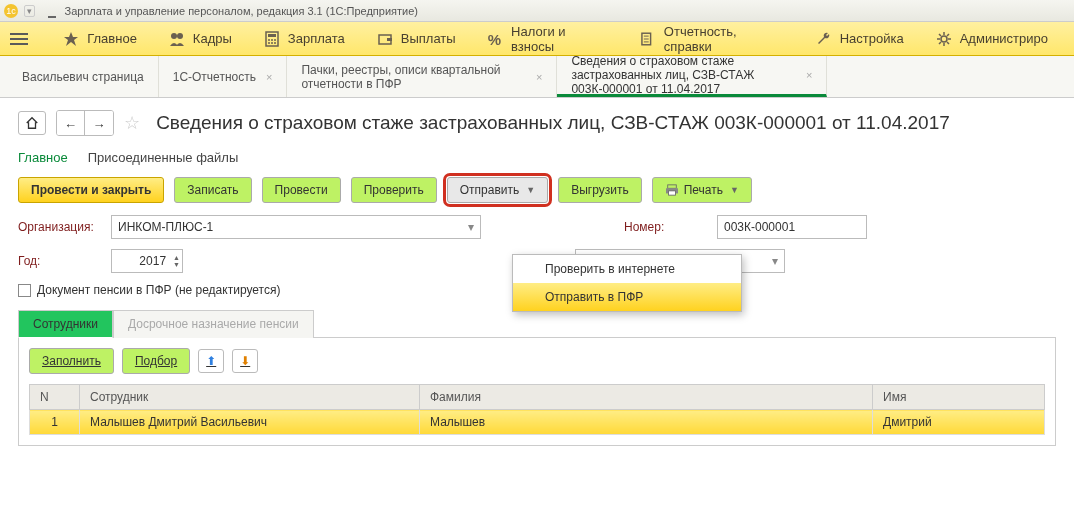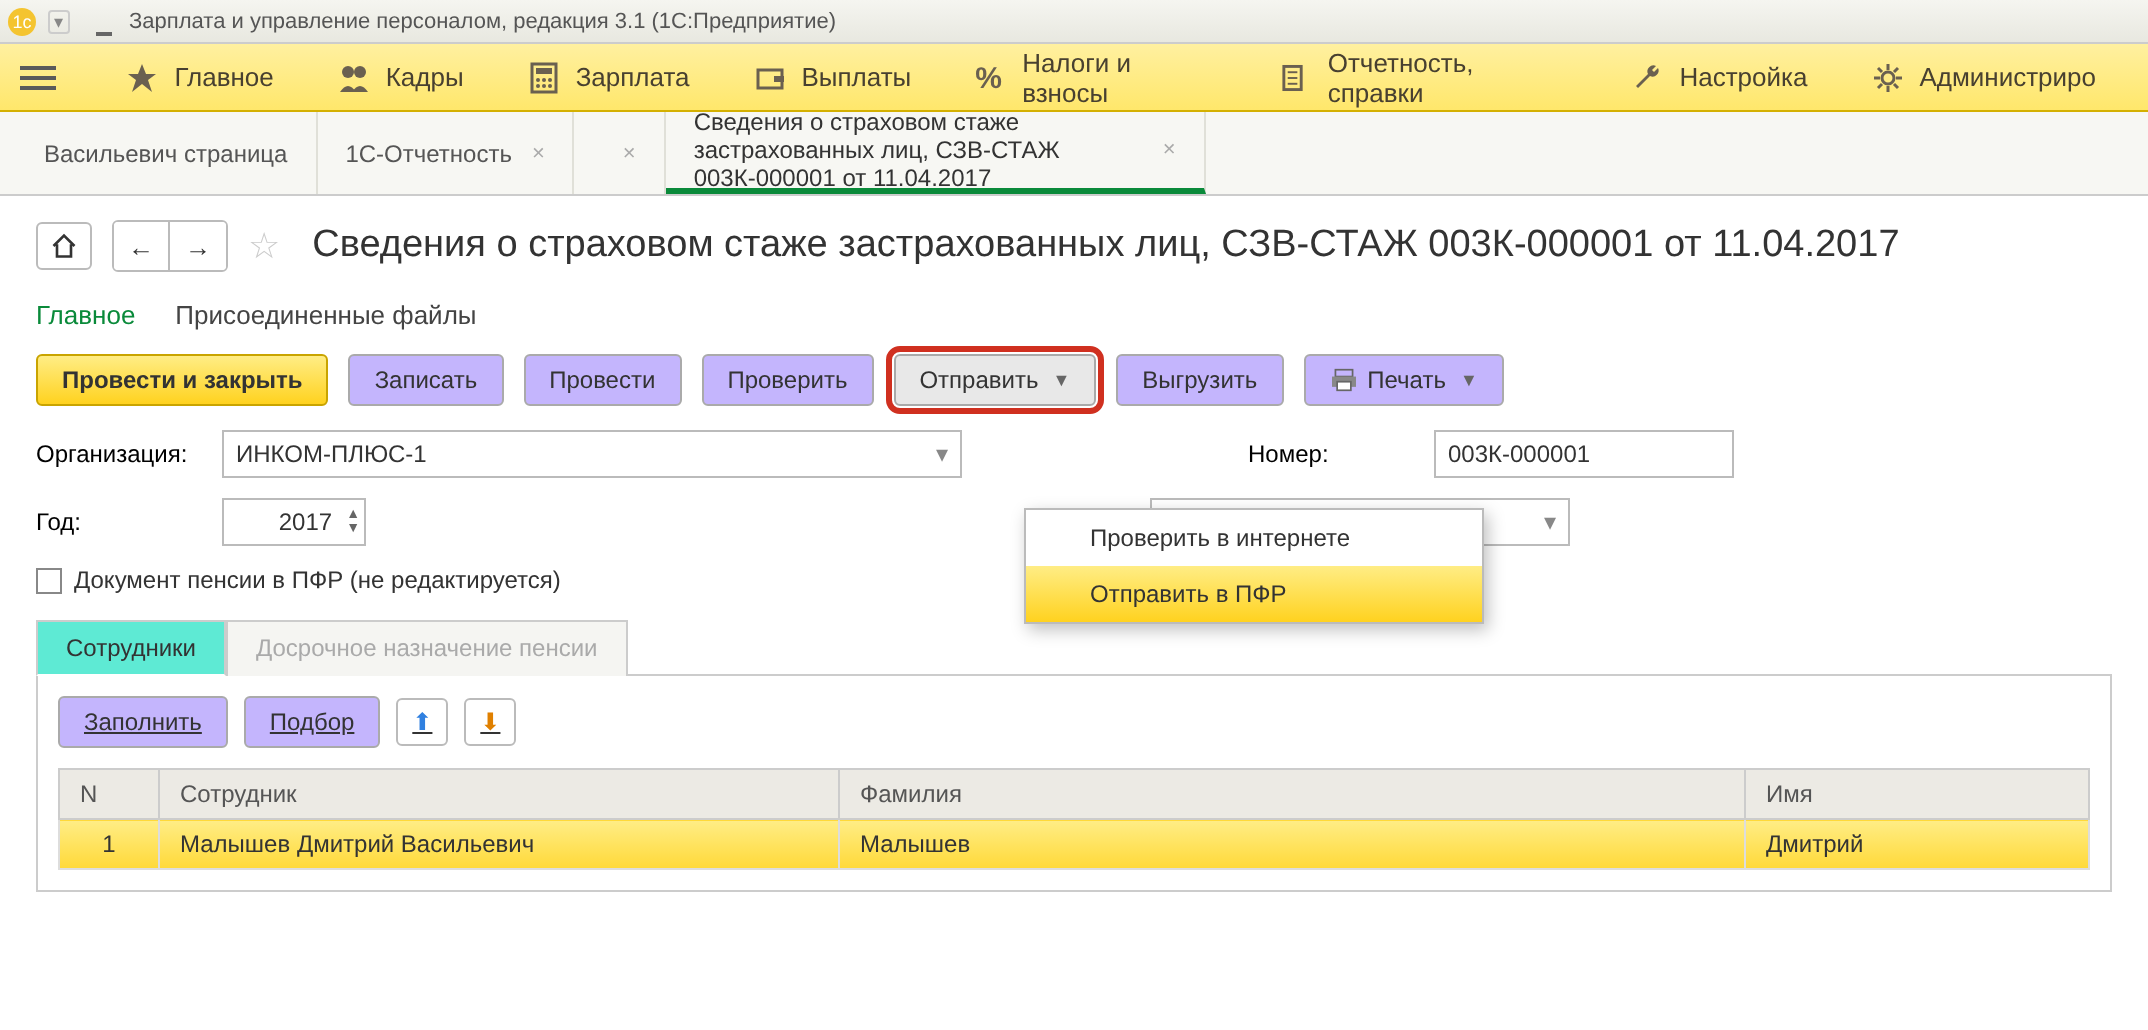--- a/index.html
+++ b/index.html
@@ -65,49 +65,49 @@
   .headrow { display:flex; align-items:center; gap:10px;}
   .icon-btn { width:28px; height:24px; border:1px solid #bbb; background:#fff; border-radius:3px; display:flex; align-items:center; justify-content:center; cursor:pointer; font-size:13px;}
   .doc-title { font-size:19px; color:#333; margin-left:6px; font-weight:normal;}
   .star { font-size:18px; color:#ccc;}
   
   .subtabs { display:flex; gap:20px; margin:14px 0 12px 0; font-size:13px;}
   .subtab { color:#444; cursor:pointer;}
   .subtab.active { color:#0a8a3a; font-weight:normal; }
   
   .btnrow { display:flex; gap:10px; align-items:center; margin-bottom:12px;}
-  .btn { padding:4px 12px; border:1px solid #aaa; background:#c4b5fd; border-radius:3px; font-size:12px; cursor:pointer; display:flex; align-items:center; gap:5px; height:26px;}
+  .btn { padding:4px 12px; border:1px solid #aaa; background:#bef264; border-radius:3px; font-size:12px; cursor:pointer; display:flex; align-items:center; gap:5px; height:26px;}
   .btn.primary { background:linear-gradient(#ffed85,#ffd21f); border-color:#c9a400; font-weight:bold; color:#333;}
   .btn.highlight-red { outline:3px solid #d03020; outline-offset:1px; background:#e8e8e8;}
   .dd-arrow{ font-size:9px; color:#666; margin-left:2px;}
   
   .dropdown-menu {
     position:absolute; top:254px; left:512px;
     background:#fff; border:1px solid #bbb; box-shadow:2px 3px 8px rgba(0,0,0,0.25);
     z-index:100; width:230px;
   }
   .dd-item { padding:7px 32px; font-size:12px; cursor:pointer;}
   .dd-item.hl { background:linear-gradient(#ffed85,#ffd21f);}
   
   .formrow { display:flex; align-items:center; gap:8px; margin-bottom:10px; font-size:12px;}
-  .lbl { width:85px; color:#000000;}
+  .lbl { width:85px; color:#7f1d1d;}
   .input { border:1px solid #bbb; background:#fff; padding:3px 6px; height:24px; display:flex; align-items:center; justify-content:space-between; font-size:12px;}
   .input-org { width:370px;}
   .input-year { width:72px; text-align:right; padding-right:2px;}
   .spinner { display:flex; flex-direction:column; margin-left:3px;}
   .spinner span{ font-size:7px; line-height:7px; color:#666; cursor:pointer;}
   .num-lbl { margin-left:135px;}
   .input-num { width:150px;}
   .input-blank { width:210px;}
   .cb-row { display:flex; align-items:center; gap:6px; font-size:12px; margin-bottom:12px;}
   .cb { width:13px; height:13px; border:1px solid #888; background:#fff;}
   
   .tabsheet { display:flex; border-bottom:1px solid #ccc;}
   .ts-tab { padding:6px 14px; border:1px solid #ccc; border-bottom:none; background:#fff; font-size:12px; cursor:pointer; position:relative; top:1px;}
-  .ts-tab.active { background:#5eead4; border-bottom:1px solid #fff;}
+  .ts-tab.active { background:#22c55e; border-bottom:1px solid #fff;}
   .ts-tab.inactive { color:#aaa; background:#f5f5f2;}
   
   .tabcontent { border:1px solid #ccc; border-top:none; padding:10px;}
   .tc-btnrow { display:flex; gap:8px; align-items:center; margin-bottom:10px;text-decoration:underline;}
   .arrow-btn { width:26px; height:24px; border:1px solid #bbb; border-radius:3px; background:#fff; display:flex; align-items:center; justify-content:center; font-size:12px; cursor:pointer;}
   .arrow-up{ color:#3080e0;} .arrow-dn{ color:#e08000;}
   
   table.grid { width:100%; border-collapse:collapse; font-size:12px;}
   table.grid th { background:#eceae4; border:1px solid #ccc; padding:5px 10px; text-align:left; font-weight:normal; color:#555;}
   table.grid td { border:1px solid #ddd; padding:5px 10px;}
@@ -198,20 +198,21 @@
 
 <div class="tabrow">
   <div class="tab">
       <span>Васильевич страница</span>
     </div>
   <div class="tab">
       <span>1С-Отчетность</span>
       <span class="x">×</span>
     </div>
   <div class="tab">
+      <span>Пачки, реестры, описи квартальной отчетности в ПФР</span>
       <span class="x">×</span>
     </div>
   <div class="tab active">
       <span>Сведения о страховом стаже застрахованных лиц, СЗВ-СТАЖ 003К-000001 от 11.04.2017</span>
       <span class="x">×</span>
     </div>
 </div>
 
 <div class="content">
   <div class="headrow">

